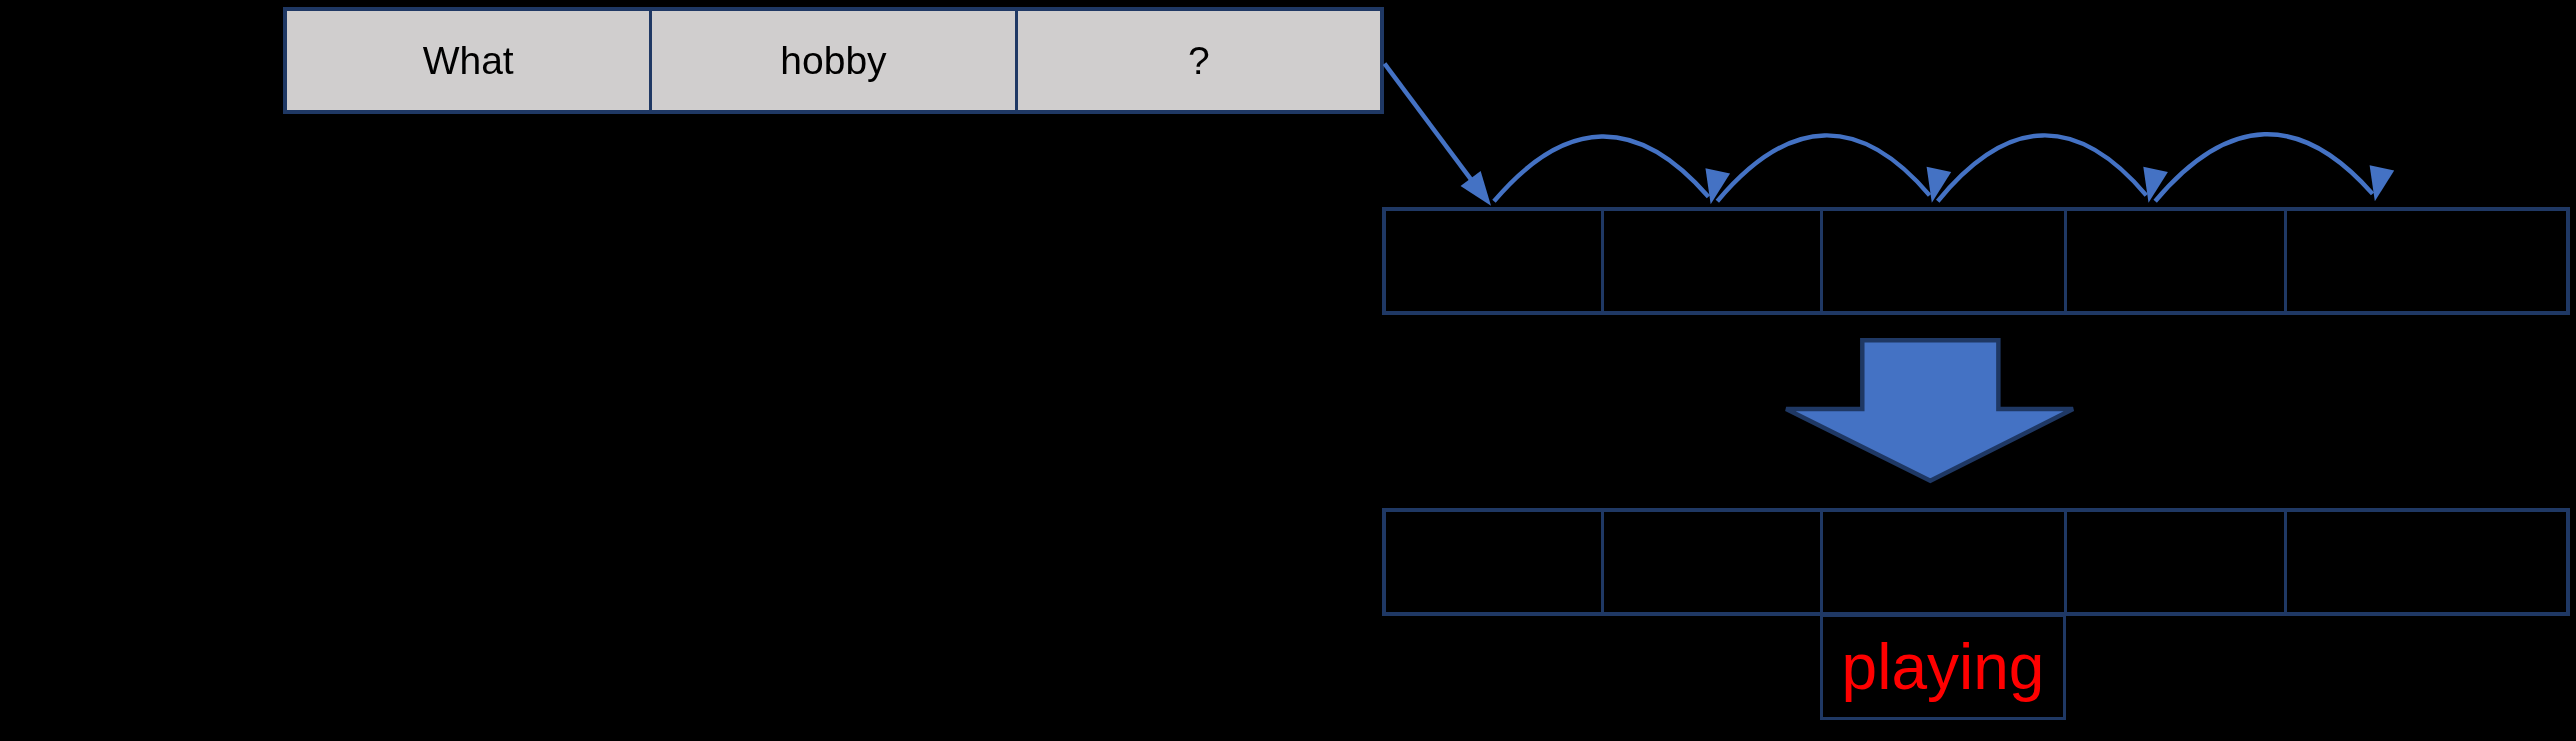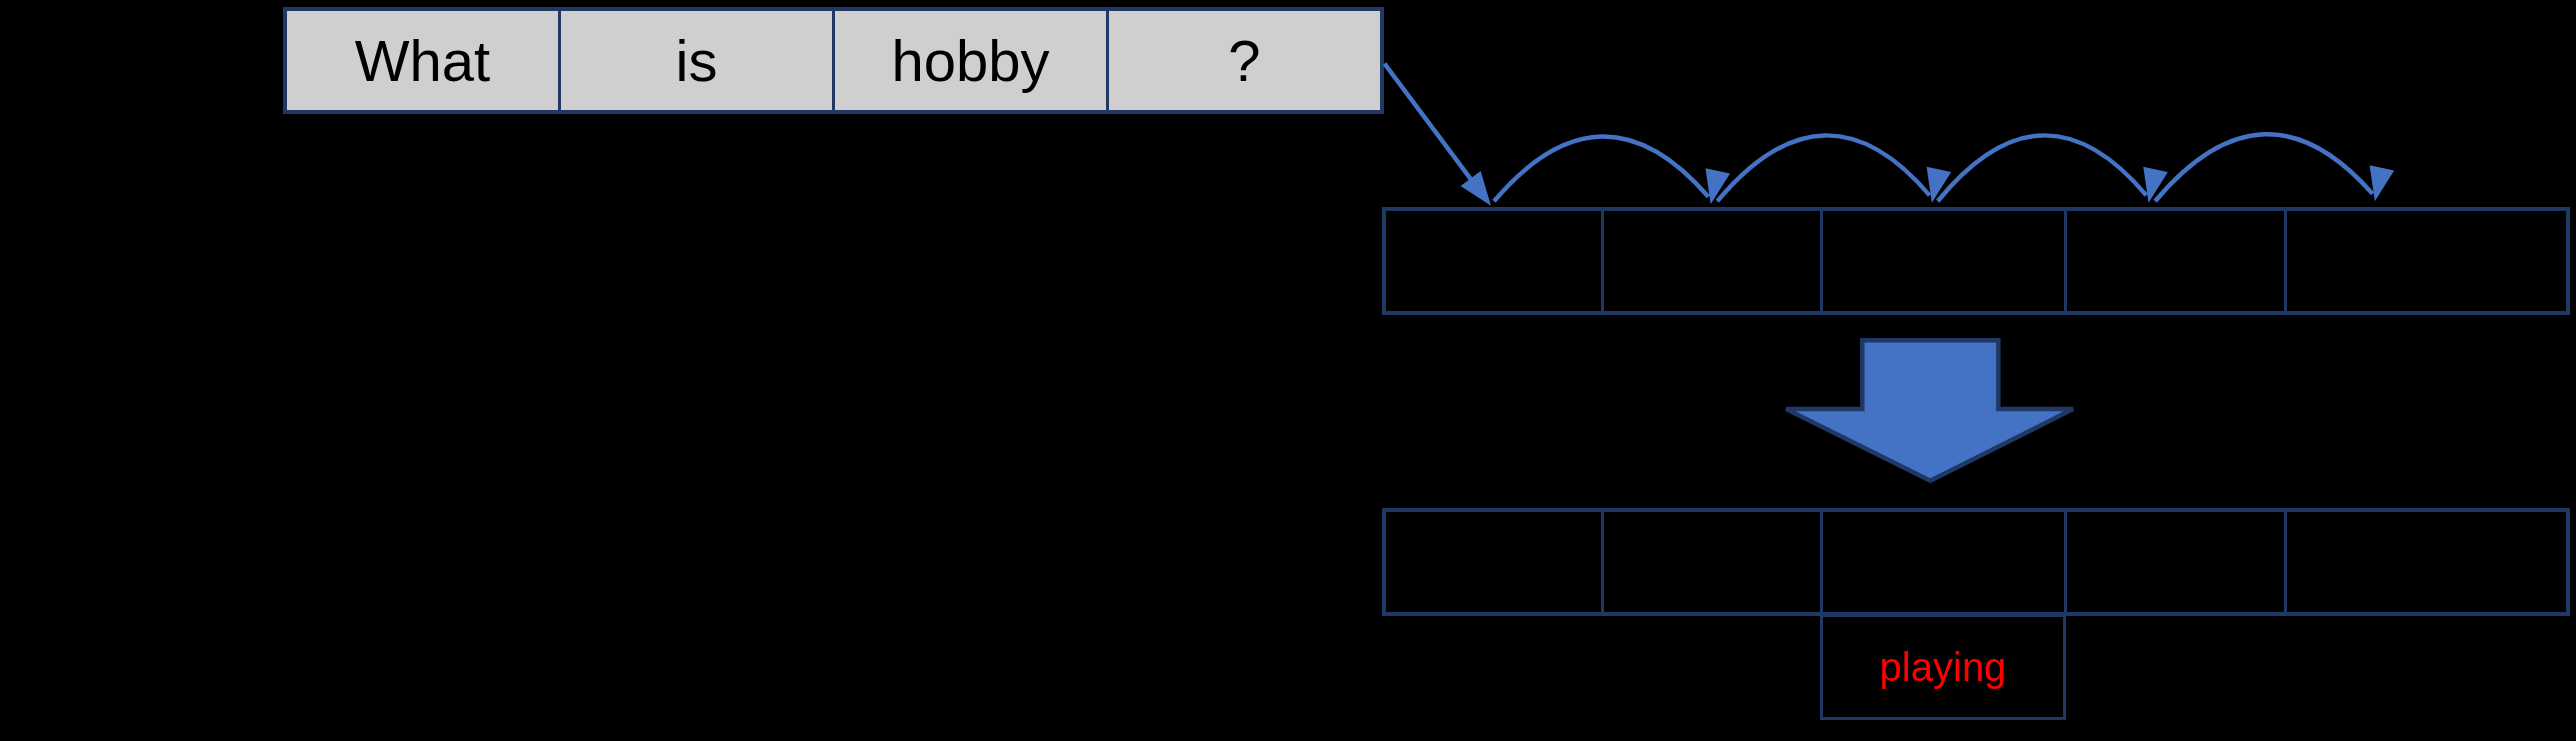--- a/index.html
+++ b/index.html
@@ -27,21 +27,21 @@
     border: 4.4px solid #1F3864;
     box-sizing: border-box;
   }
   .word-cell {
     flex: 1 1 0;
     background: #D0CECE;
     border-right: 3.7px solid #1F3864;
     display: flex;
     align-items: center;
     justify-content: center;
-    font-size: 58px;
+    font-size: 39px;
     color: #000000;
     line-height: 1;
   }
   .word-cell:last-child { border-right: none; }
 
   
   .vec-row {
     position: absolute;
     left: 1382px;
     width: 1188px;
@@ -70,42 +70,41 @@
     left: 1820px;
     top: 614px;
     width: 246px;
     height: 106px;
     border: 3px solid #1F3864;
     box-sizing: border-box;
     display: flex;
     align-items: center;
     justify-content: center;
     color: #FF0000;
-    font-size: 40px;
+    font-size: 64px;
     line-height: 1;
   }
 
   
   .arrows-layer {
     position: absolute;
     left: 0;
     top: 0;
     width: 2576px;
     height: 742px;
     pointer-events: none;
   }
 </style>
 </head>
 <body>
 
 <div class="stage">
 
   <div class="word-table">
     <div class="word-cell">What</div>
-    <div class="word-cell">is</div>
     <div class="word-cell">hobby</div>
     <div class="word-cell">?</div>
   </div>
 
   <div class="vec-row row-top">
     <div class="vec-cell w1"></div>
     <div class="vec-cell w2"></div>
     <div class="vec-cell w3"></div>
     <div class="vec-cell w4"></div>
     <div class="vec-cell w5"></div>

